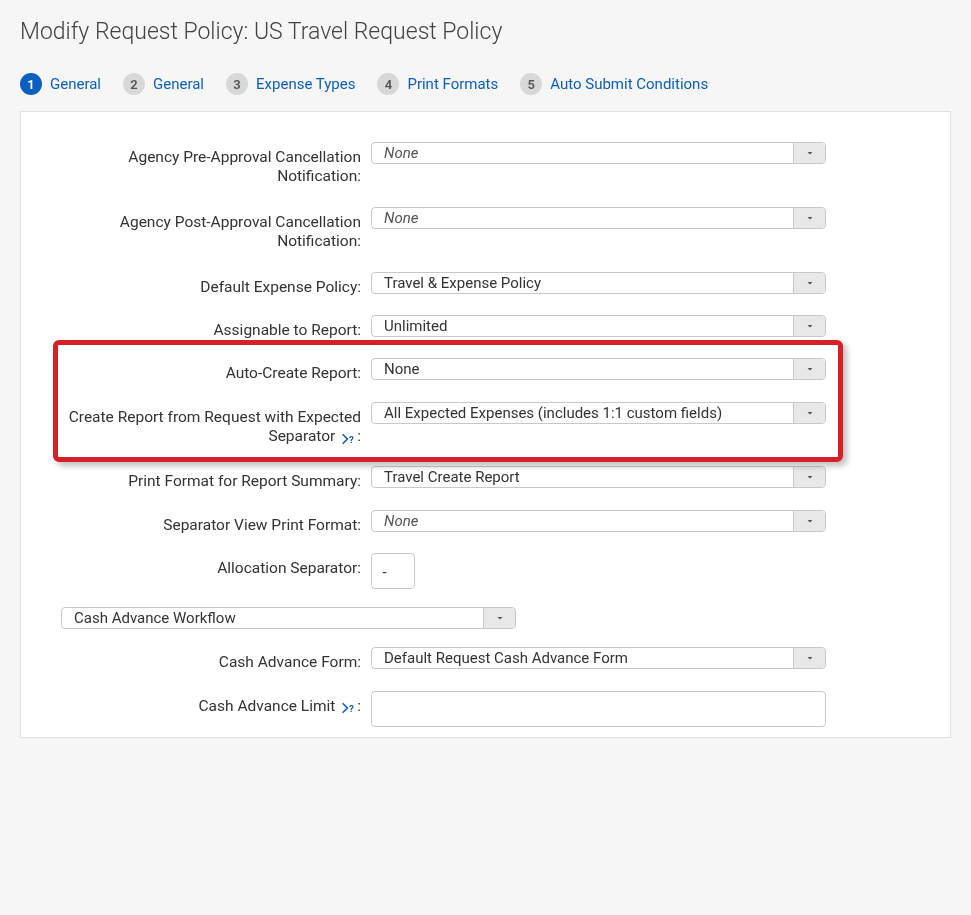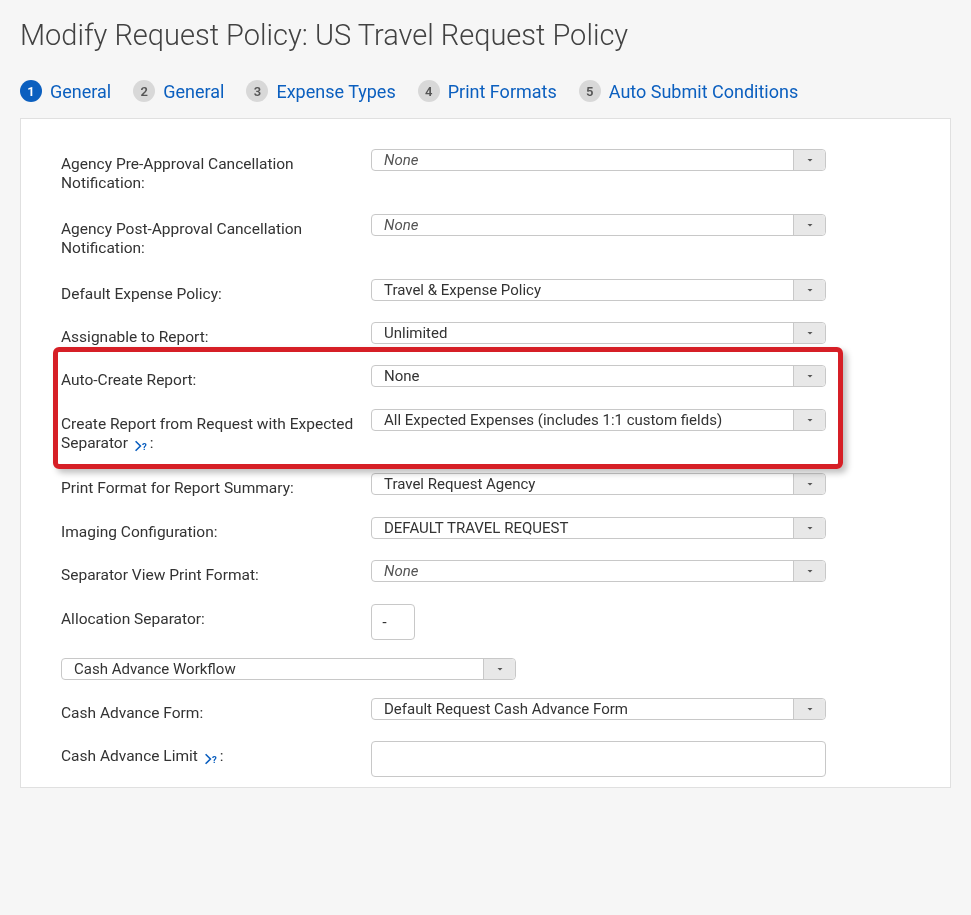--- a/index.html
+++ b/index.html
@@ -6,21 +6,21 @@
   body {
     font-family: -apple-system, BlinkMacSystemFont, "Segoe UI", Roboto, "Helvetica Neue", Arial, sans-serif;
     background: #f6f6f6;
     width: 971px;
     color: #333;
   }
   .container {
     padding: 18px 20px 0 20px;
   }
   h1.page-title {
-    font-size: 29px;
+    font-size: 23px;
     font-weight: 300;
     color: #424242;
     margin-bottom: 24px;
   }
   .wizard {
     display: flex;
     align-items: center;
     gap: 22px;
     margin-bottom: 12px;
     padding: 4px 0;
@@ -41,40 +41,40 @@
     font-size: 13px;
     font-weight: 600;
     background: #d8d8d8;
     color: #555;
   }
   .wizard-step.active .step-num {
     background: #0b5fbf;
     color: #fff;
   }
   .step-label {
-    font-size: 18px;
+    font-size: 15px;
     color: #0b5fbf;
   }
   .form-panel {
     background: #fff;
     border: 1px solid #e0e0e0;
     border-top: 1px solid #e0e0e0;
     padding: 30px 40px 10px 40px;
     position: relative;
   }
   .form-row {
     display: flex;
     align-items: flex-start;
     margin-bottom: 20px;
   }
   .form-row.tight { margin-bottom: 18px; }
   .form-label {
     width: 310px;
     min-width: 310px;
-    text-align: left;
+    text-align: right;
     padding-right: 10px;
     padding-top: 6px;
     font-size: 15.5px;
     color: #333;
     line-height: 1.25;
   }
   .form-control-wrap {
     position: relative;
     flex: 0 0 455px;
     max-width: 455px;
@@ -273,43 +273,30 @@
               </svg>
             </span>
         </div>
       </div>
     </div>
 
     <div class="form-row tight">
       <div class="form-label">Print Format for Report Summary:</div>
       <div class="form-control-wrap">
         <div class="select">
-          <span class="select-text">Travel Request Agency</span>
-          <span class="select-caret">
-              <svg viewBox="0 0 24 24">
-                <path d="M7 10l5 5 5-5z"></path>
-              </svg>
-            </span>
-        </div>
-      </div>
-    </div>
-
-    <div class="form-row tight">
-      <div class="form-label">Imaging Configuration:</div>
-      <div class="form-control-wrap">
-        <div class="select">
-          <span class="select-text">DEFAULT TRAVEL REQUEST</span>
-          <span class="select-caret">
-              <svg viewBox="0 0 24 24">
-                <path d="M7 10l5 5 5-5z"></path>
-              </svg>
-            </span>
-        </div>
-      </div>
-    </div>
+          <span class="select-text">Travel Create Report</span>
+          <span class="select-caret">
+              <svg viewBox="0 0 24 24">
+                <path d="M7 10l5 5 5-5z"></path>
+              </svg>
+            </span>
+        </div>
+      </div>
+    </div>
+
 
 
     <div class="form-row tight">
       <div class="form-label">Separator View Print Format:</div>
       <div class="form-control-wrap">
         <div class="select">
           <span class="select-text italic">None</span>
           <span class="select-caret">
               <svg viewBox="0 0 24 24">
                 <path d="M7 10l5 5 5-5z"></path>

